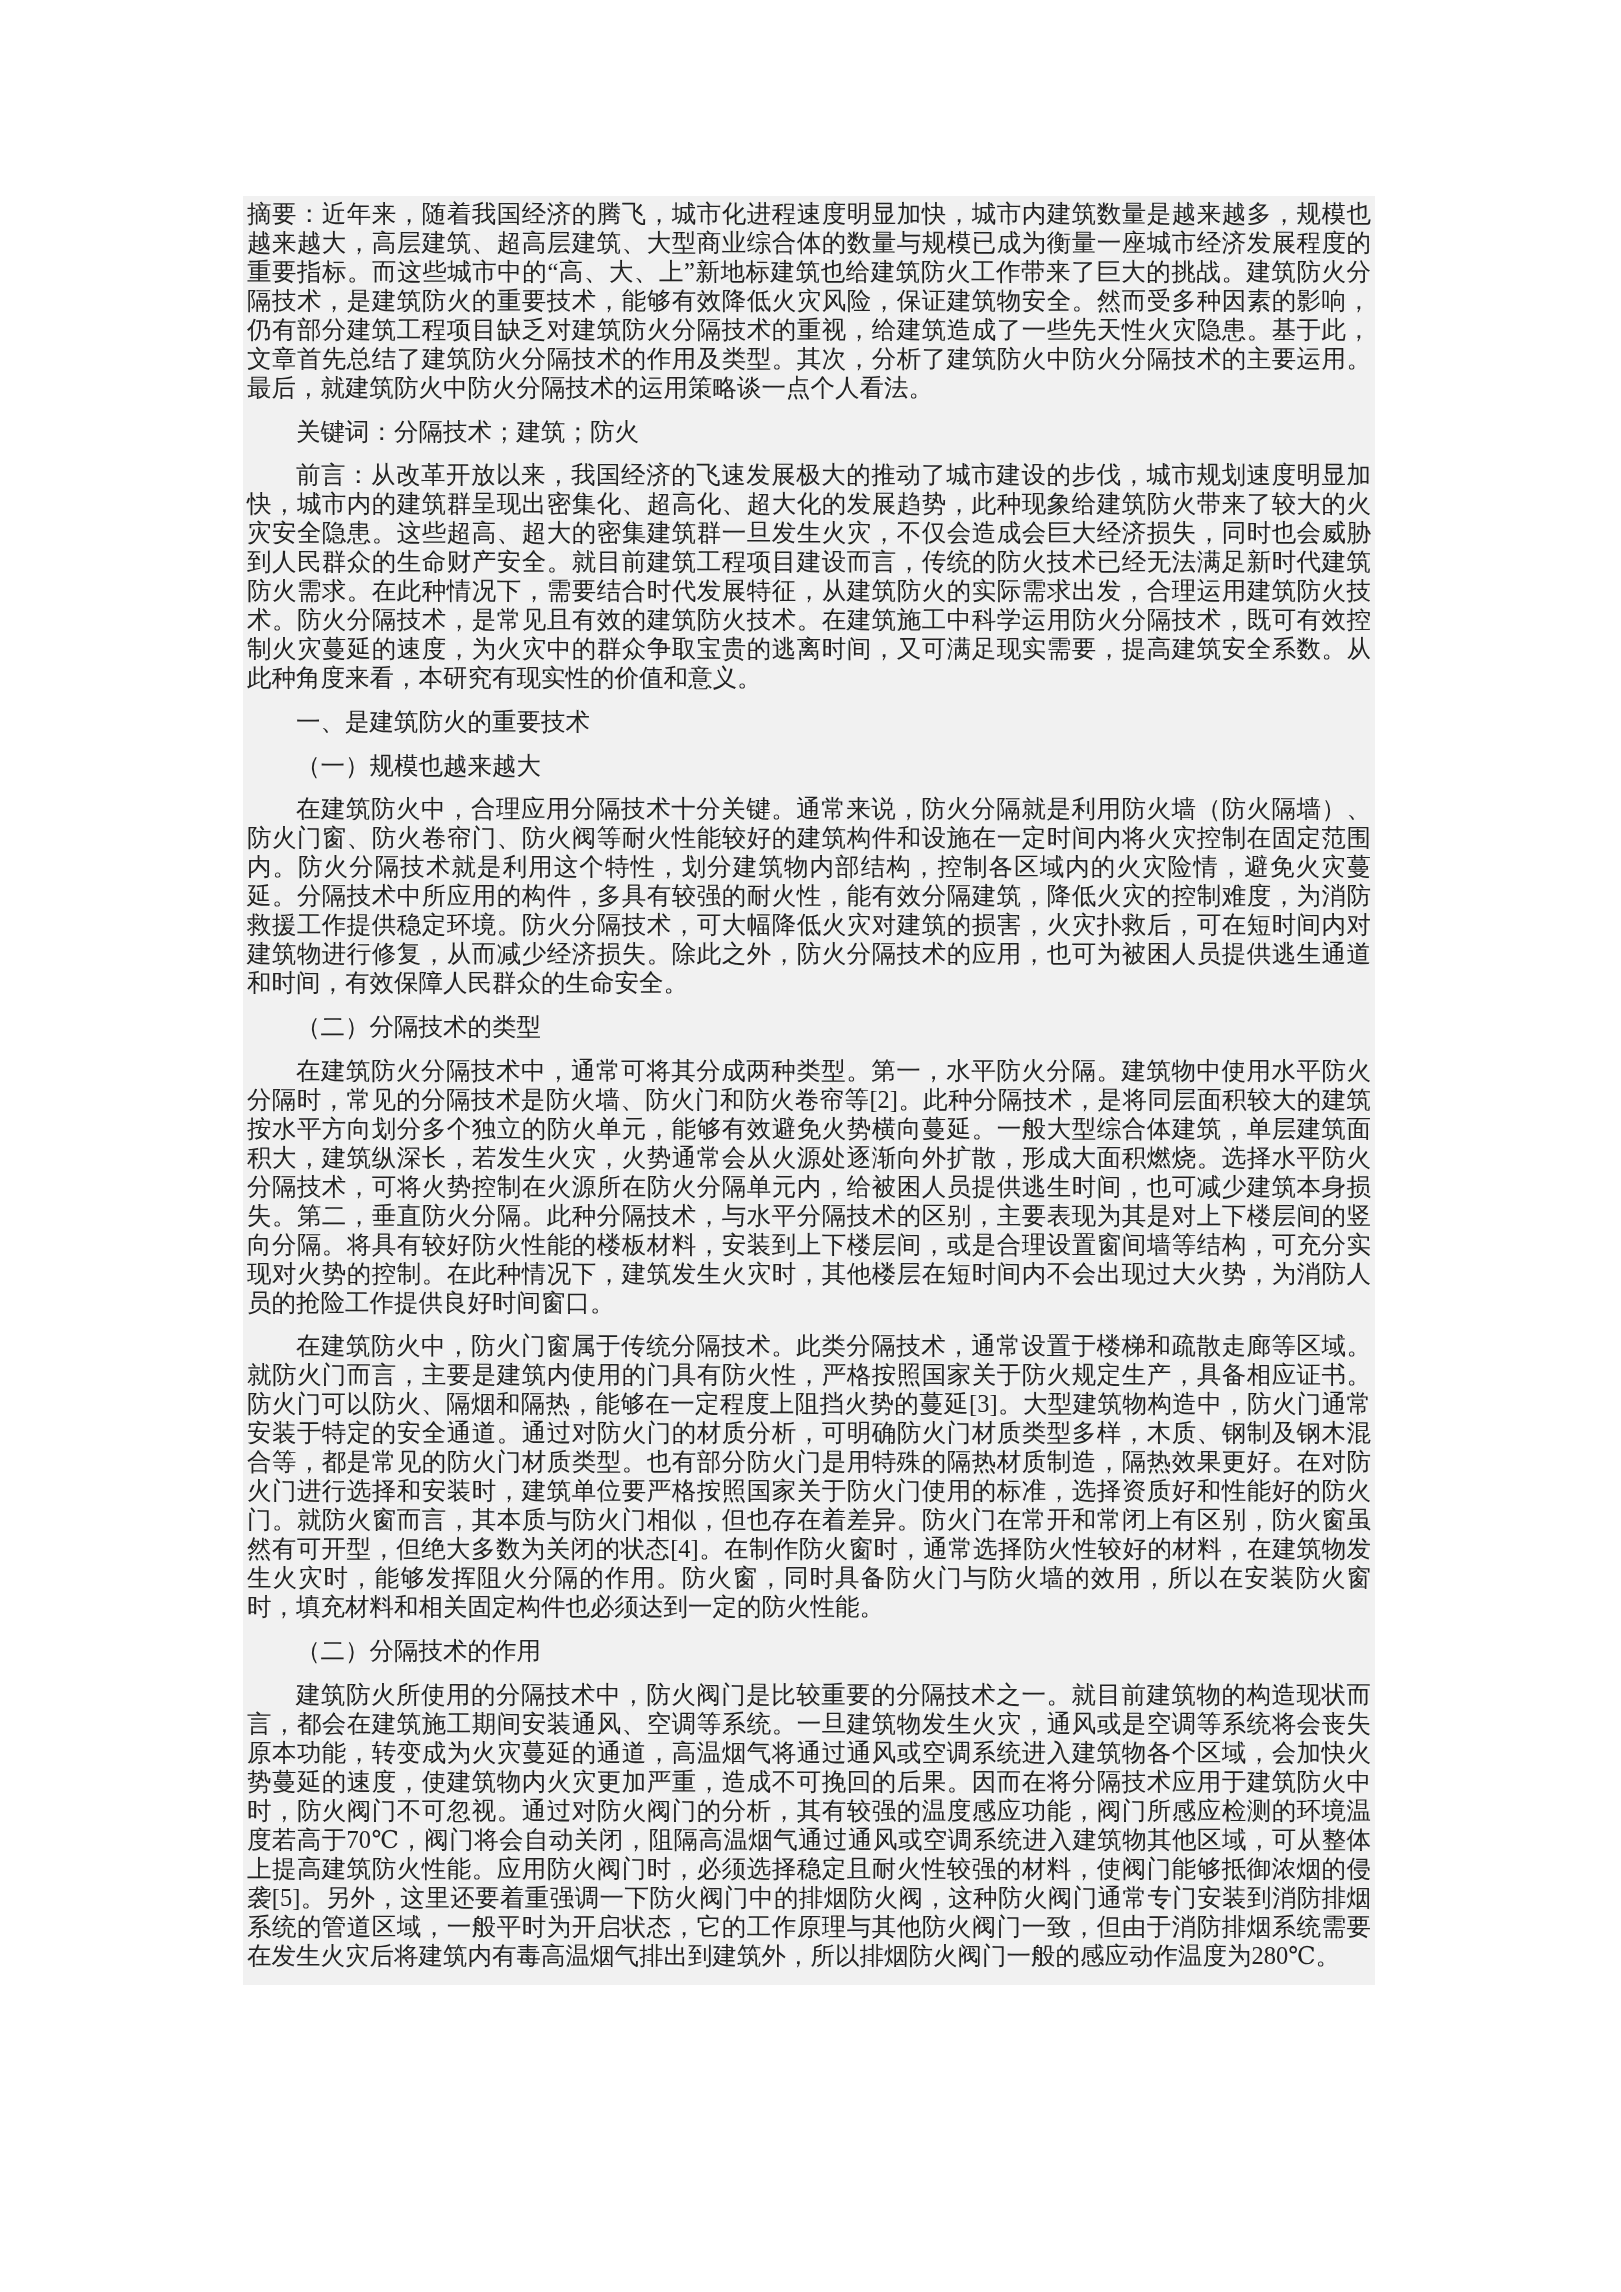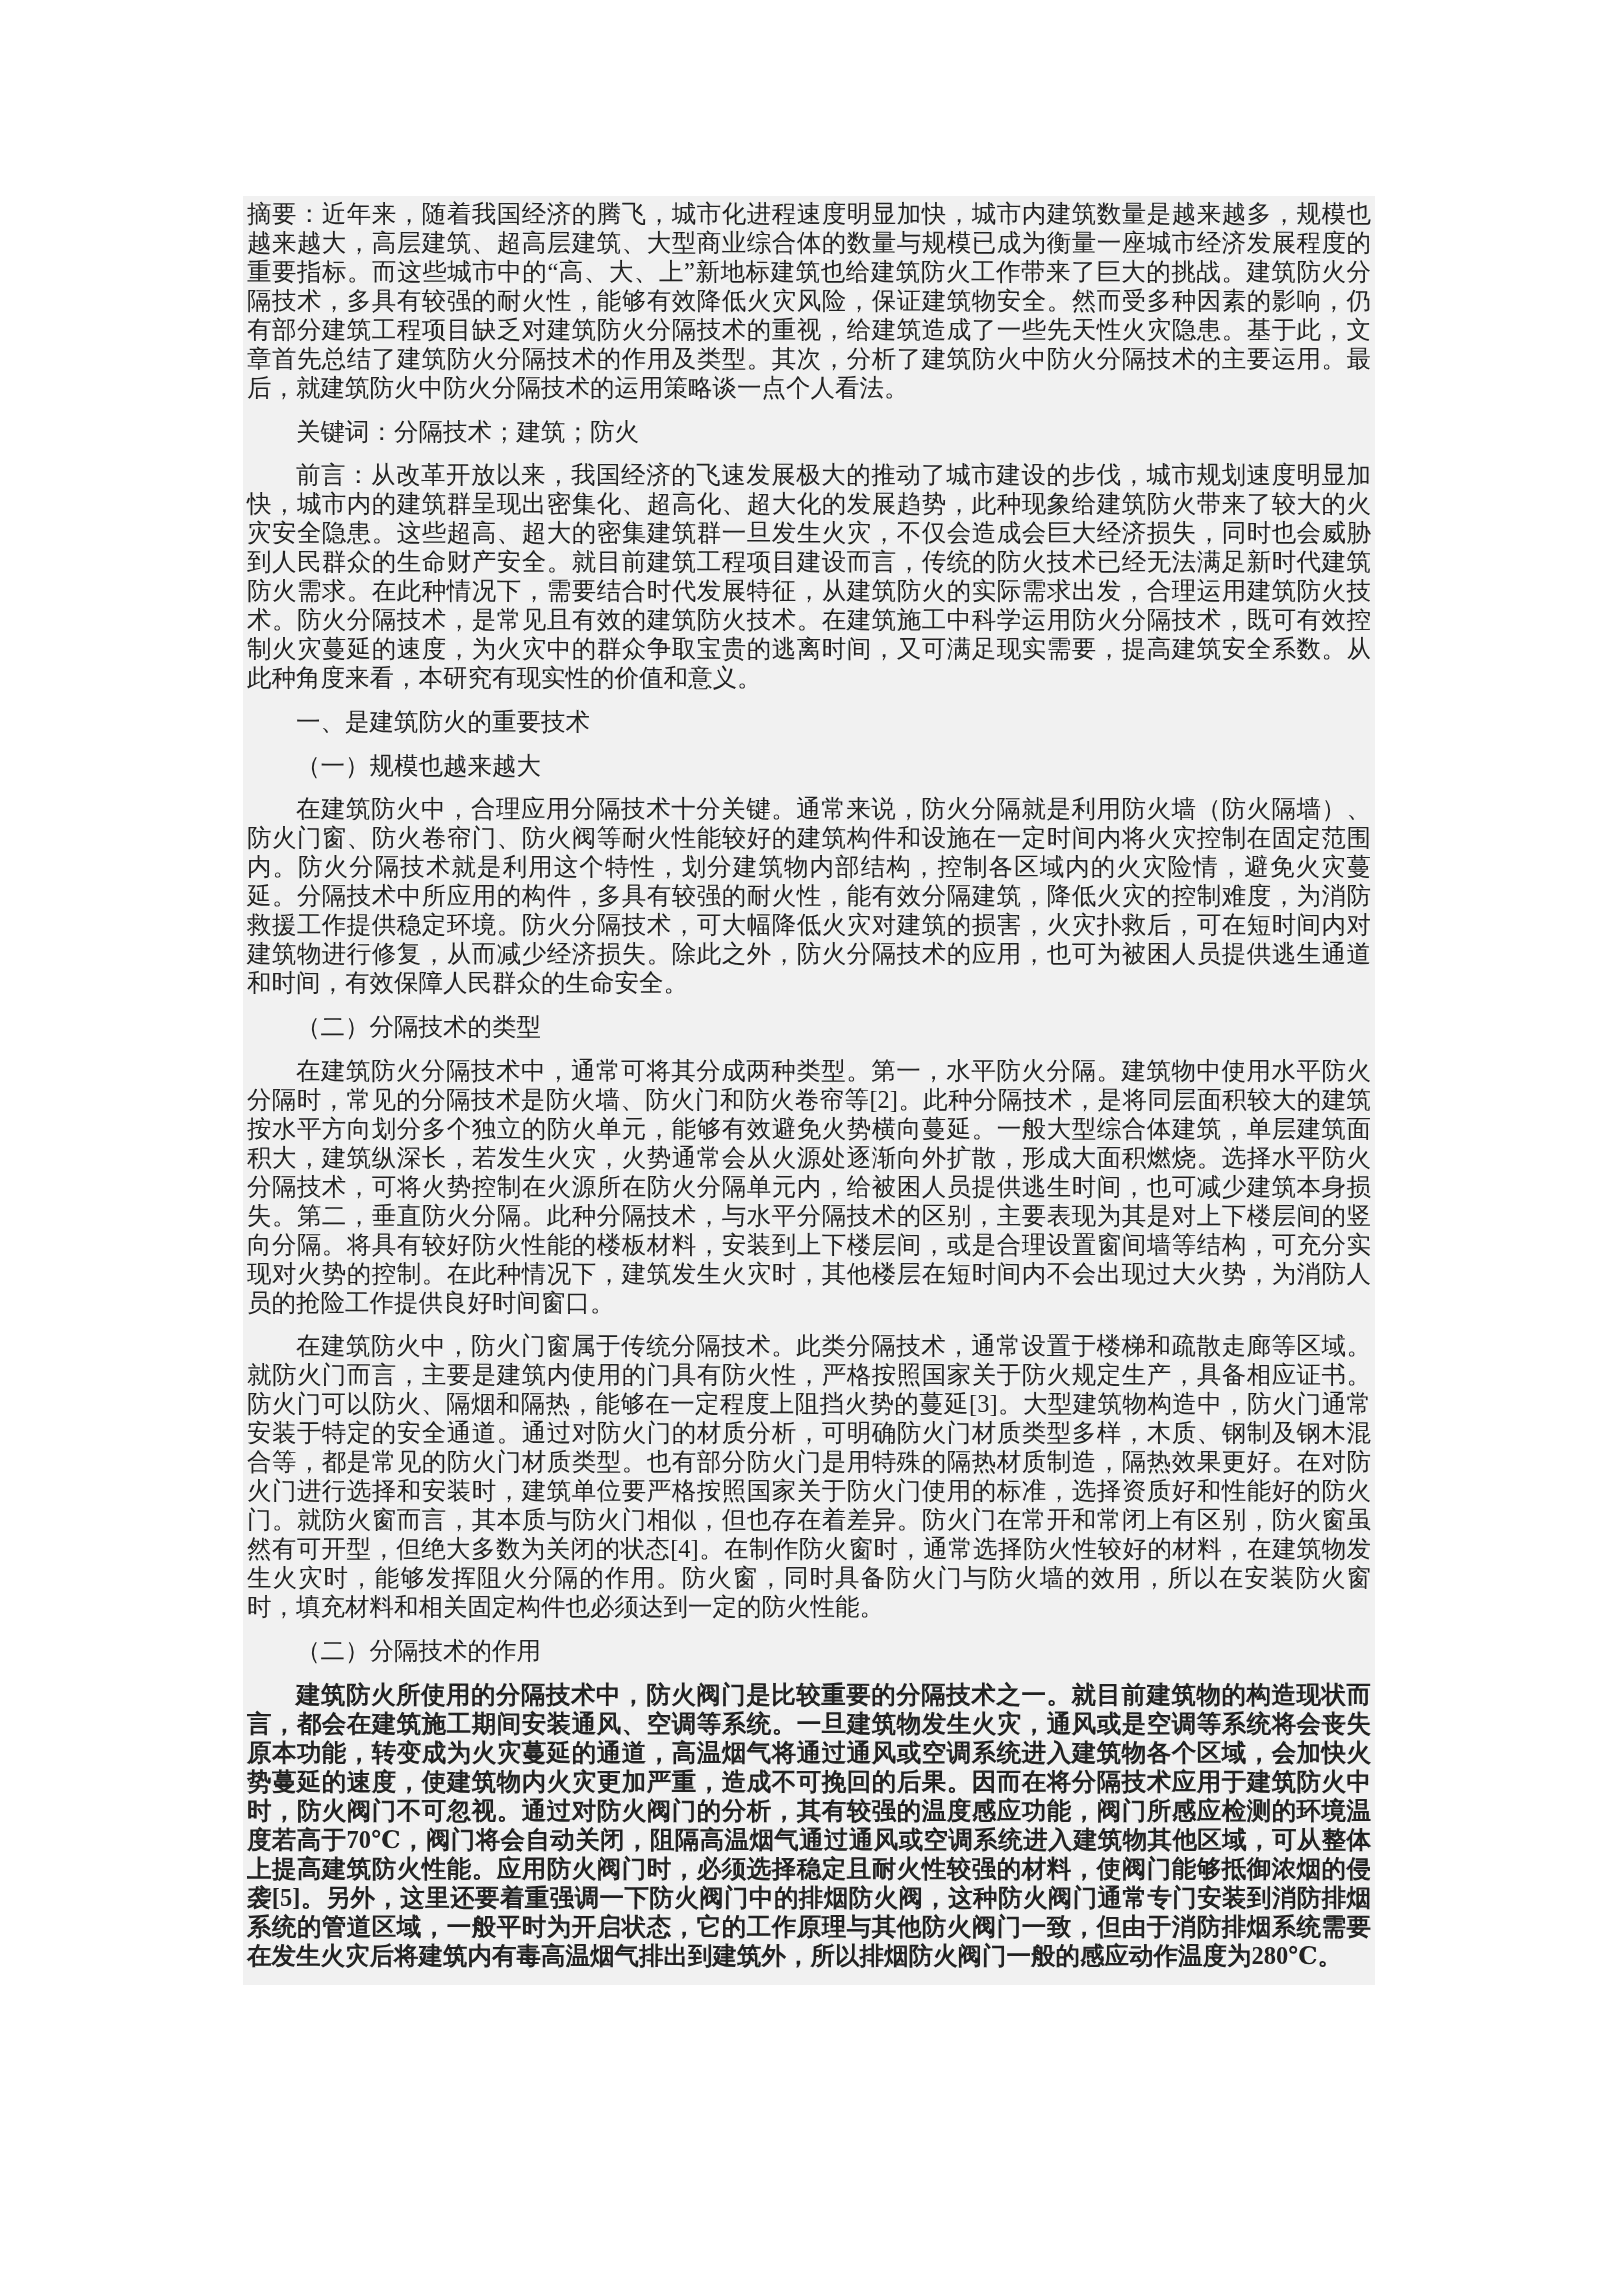--- a/index.html
+++ b/index.html
@@ -27,28 +27,27 @@
     line-height: 29px;
     text-align: justify;
     text-indent: 2em;
     word-break: break-all;
   }
   p.para.no-indent {
     text-indent: 0;
   }
   p.para:last-child {
     margin-bottom: 0;
-    font-weight: bold;
   }
 </style>
 </head>
 <body style="background: rgb(255, 255, 255);">
 
 <div class="sheet" style="background: rgb(241, 241, 241); color: rgb(34, 34, 34);">
-    <p class="para no-indent">摘要：近年来，随着我国经济的腾飞，城市化进程速度明显加快，城市内建筑数量是越来越多，规模也越来越大，高层建筑、超高层建筑、大型商业综合体的数量与规模已成为衡量一座城市经济发展程度的重要指标。而这些城市中的“高、大、上”新地标建筑也给建筑防火工作带来了巨大的挑战。建筑防火分隔技术，多具有较强的耐火性，能够有效降低火灾风险，保证建筑物安全。然而受多种因素的影响，仍有部分建筑工程项目缺乏对建筑防火分隔技术的重视，给建筑造成了一些先天性火灾隐患。基于此，文章首先总结了建筑防火分隔技术的作用及类型。其次，分析了建筑防火中防火分隔技术的主要运用。最后，就建筑防火中防火分隔技术的运用策略谈一点个人看法。</p>
+    <p class="para no-indent">摘要：近年来，随着我国经济的腾飞，城市化进程速度明显加快，城市内建筑数量是越来越多，规模也越来越大，高层建筑、超高层建筑、大型商业综合体的数量与规模已成为衡量一座城市经济发展程度的重要指标。而这些城市中的“高、大、上”新地标建筑也给建筑防火工作带来了巨大的挑战。建筑防火分隔技术，是建筑防火的重要技术，能够有效降低火灾风险，保证建筑物安全。然而受多种因素的影响，仍有部分建筑工程项目缺乏对建筑防火分隔技术的重视，给建筑造成了一些先天性火灾隐患。基于此，文章首先总结了建筑防火分隔技术的作用及类型。其次，分析了建筑防火中防火分隔技术的主要运用。最后，就建筑防火中防火分隔技术的运用策略谈一点个人看法。</p>
     <p class="para">关键词：分隔技术；建筑；防火</p>
     <p class="para">前言：从改革开放以来，我国经济的飞速发展极大的推动了城市建设的步伐，城市规划速度明显加快，城市内的建筑群呈现出密集化、超高化、超大化的发展趋势，此种现象给建筑防火带来了较大的火灾安全隐患。这些超高、超大的密集建筑群一旦发生火灾，不仅会造成会巨大经济损失，同时也会威胁到人民群众的生命财产安全。就目前建筑工程项目建设而言，传统的防火技术已经无法满足新时代建筑防火需求。在此种情况下，需要结合时代发展特征，从建筑防火的实际需求出发，合理运用建筑防火技术。防火分隔技术，是常见且有效的建筑防火技术。在建筑施工中科学运用防火分隔技术，既可有效控制火灾蔓延的速度，为火灾中的群众争取宝贵的逃离时间，又可满足现实需要，提高建筑安全系数。从此种角度来看，本研究有现实性的价值和意义。</p>
     <p class="para">一、是建筑防火的重要技术</p>
     <p class="para">（一）规模也越来越大</p>
     <p class="para">在建筑防火中，合理应用分隔技术十分关键。通常来说，防火分隔就是利用防火墙（防火隔墙）、防火门窗、防火卷帘门、防火阀等耐火性能较好的建筑构件和设施在一定时间内将火灾控制在固定范围内。防火分隔技术就是利用这个特性，划分建筑物内部结构，控制各区域内的火灾险情，避免火灾蔓延。分隔技术中所应用的构件，多具有较强的耐火性，能有效分隔建筑，降低火灾的控制难度，为消防救援工作提供稳定环境。防火分隔技术，可大幅降低火灾对建筑的损害，火灾扑救后，可在短时间内对建筑物进行修复，从而减少经济损失。除此之外，防火分隔技术的应用，也可为被困人员提供逃生通道和时间，有效保障人民群众的生命安全。</p>
     <p class="para">（二）分隔技术的类型</p>
     <p class="para">在建筑防火分隔技术中，通常可将其分成两种类型。第一，水平防火分隔。建筑物中使用水平防火分隔时，常见的分隔技术是防火墙、防火门和防火卷帘等[2]。此种分隔技术，是将同层面积较大的建筑按水平方向划分多个独立的防火单元，能够有效避免火势横向蔓延。一般大型综合体建筑，单层建筑面积大，建筑纵深长，若发生火灾，火势通常会从火源处逐渐向外扩散，形成大面积燃烧。选择水平防火分隔技术，可将火势控制在火源所在防火分隔单元内，给被困人员提供逃生时间，也可减少建筑本身损失。第二，垂直防火分隔。此种分隔技术，与水平分隔技术的区别，主要表现为其是对上下楼层间的竖向分隔。将具有较好防火性能的楼板材料，安装到上下楼层间，或是合理设置窗间墙等结构，可充分实现对火势的控制。在此种情况下，建筑发生火灾时，其他楼层在短时间内不会出现过大火势，为消防人员的抢险工作提供良好时间窗口。</p>
     <p class="para">在建筑防火中，防火门窗属于传统分隔技术。此类分隔技术，通常设置于楼梯和疏散走廊等区域。就防火门而言，主要是建筑内使用的门具有防火性，严格按照国家关于防火规定生产，具备相应证书。防火门可以防火、隔烟和隔热，能够在一定程度上阻挡火势的蔓延[3]。大型建筑物构造中，防火门通常安装于特定的安全通道。通过对防火门的材质分析，可明确防火门材质类型多样，木质、钢制及钢木混合等，都是常见的防火门材质类型。也有部分防火门是用特殊的隔热材质制造，隔热效果更好。在对防火门进行选择和安装时，建筑单位要严格按照国家关于防火门使用的标准，选择资质好和性能好的防火门。就防火窗而言，其本质与防火门相似，但也存在着差异。防火门在常开和常闭上有区别，防火窗虽然有可开型，但绝大多数为关闭的状态[4]。在制作防火窗时，通常选择防火性较好的材料，在建筑物发生火灾时，能够发挥阻火分隔的作用。防火窗，同时具备防火门与防火墙的效用，所以在安装防火窗时，填充材料和相关固定构件也必须达到一定的防火性能。</p>
     <p class="para">（二）分隔技术的作用</p>
     <p class="para">建筑防火所使用的分隔技术中，防火阀门是比较重要的分隔技术之一。就目前建筑物的构造现状而言，都会在建筑施工期间安装通风、空调等系统。一旦建筑物发生火灾，通风或是空调等系统将会丧失原本功能，转变成为火灾蔓延的通道，高温烟气将通过通风或空调系统进入建筑物各个区域，会加快火势蔓延的速度，使建筑物内火灾更加严重，造成不可挽回的后果。因而在将分隔技术应用于建筑防火中时，防火阀门不可忽视。通过对防火阀门的分析，其有较强的温度感应功能，阀门所感应检测的环境温度若高于70℃，阀门将会自动关闭，阻隔高温烟气通过通风或空调系统进入建筑物其他区域，可从整体上提高建筑防火性能。应用防火阀门时，必须选择稳定且耐火性较强的材料，使阀门能够抵御浓烟的侵袭[5]。另外，这里还要着重强调一下防火阀门中的排烟防火阀，这种防火阀门通常专门安装到消防排烟系统的管道区域，一般平时为开启状态，它的工作原理与其他防火阀门一致，但由于消防排烟系统需要在发生火灾后将建筑内有毒高温烟气排出到建筑外，所以排烟防火阀门一般的感应动作温度为280℃。</p>

